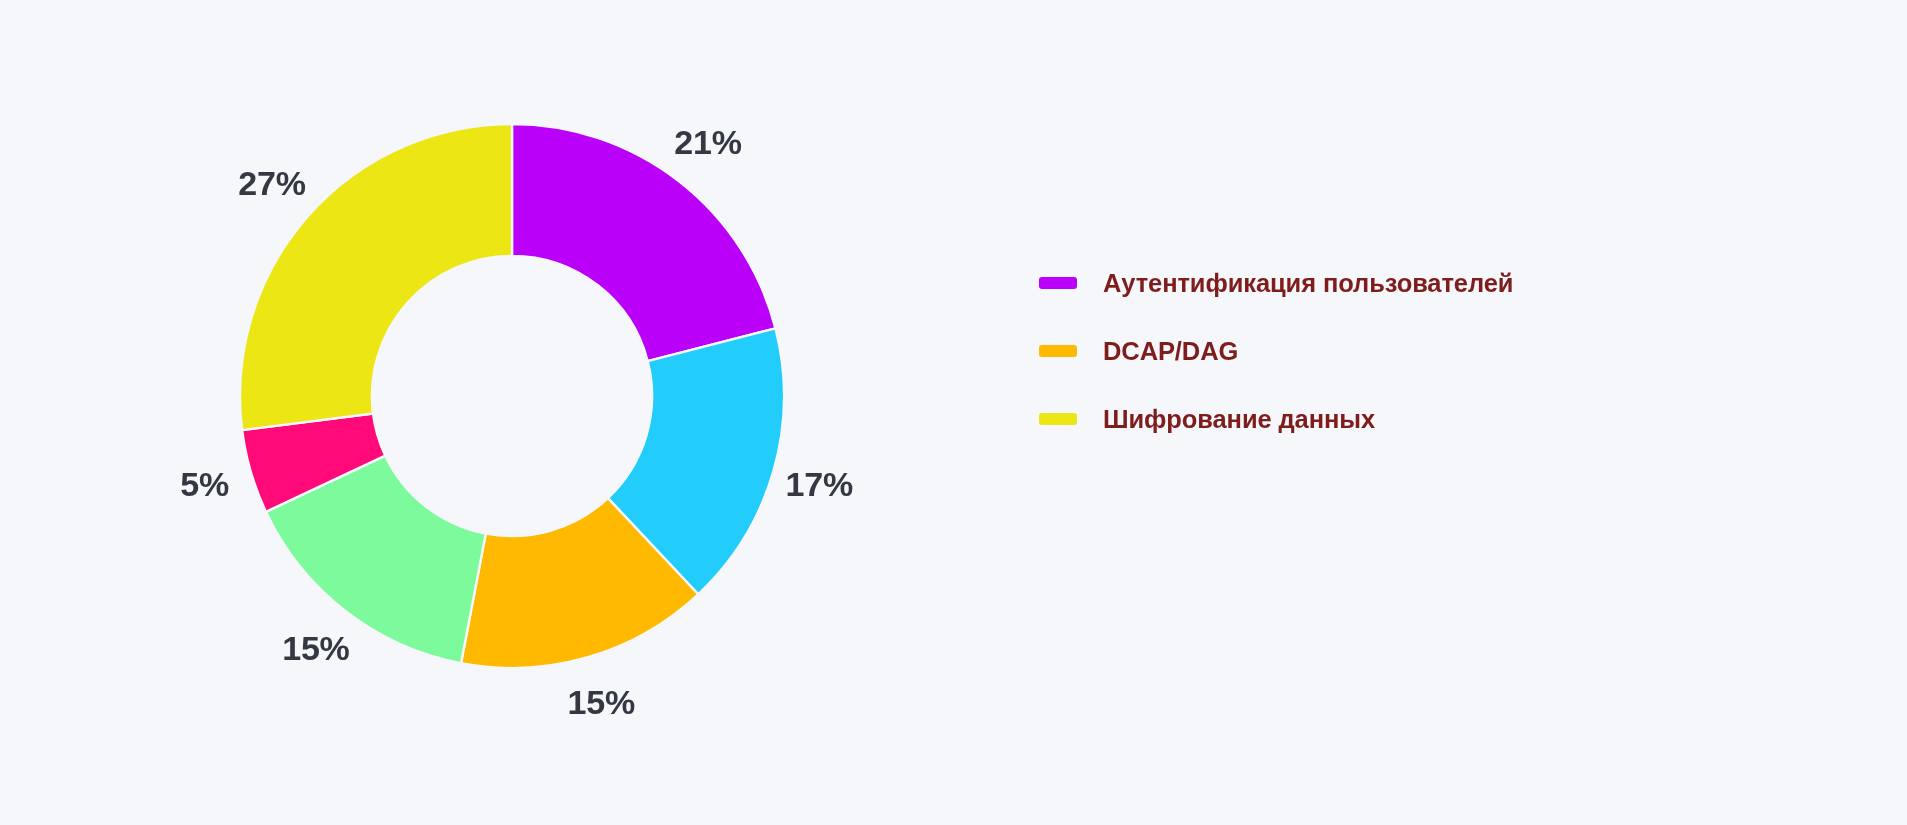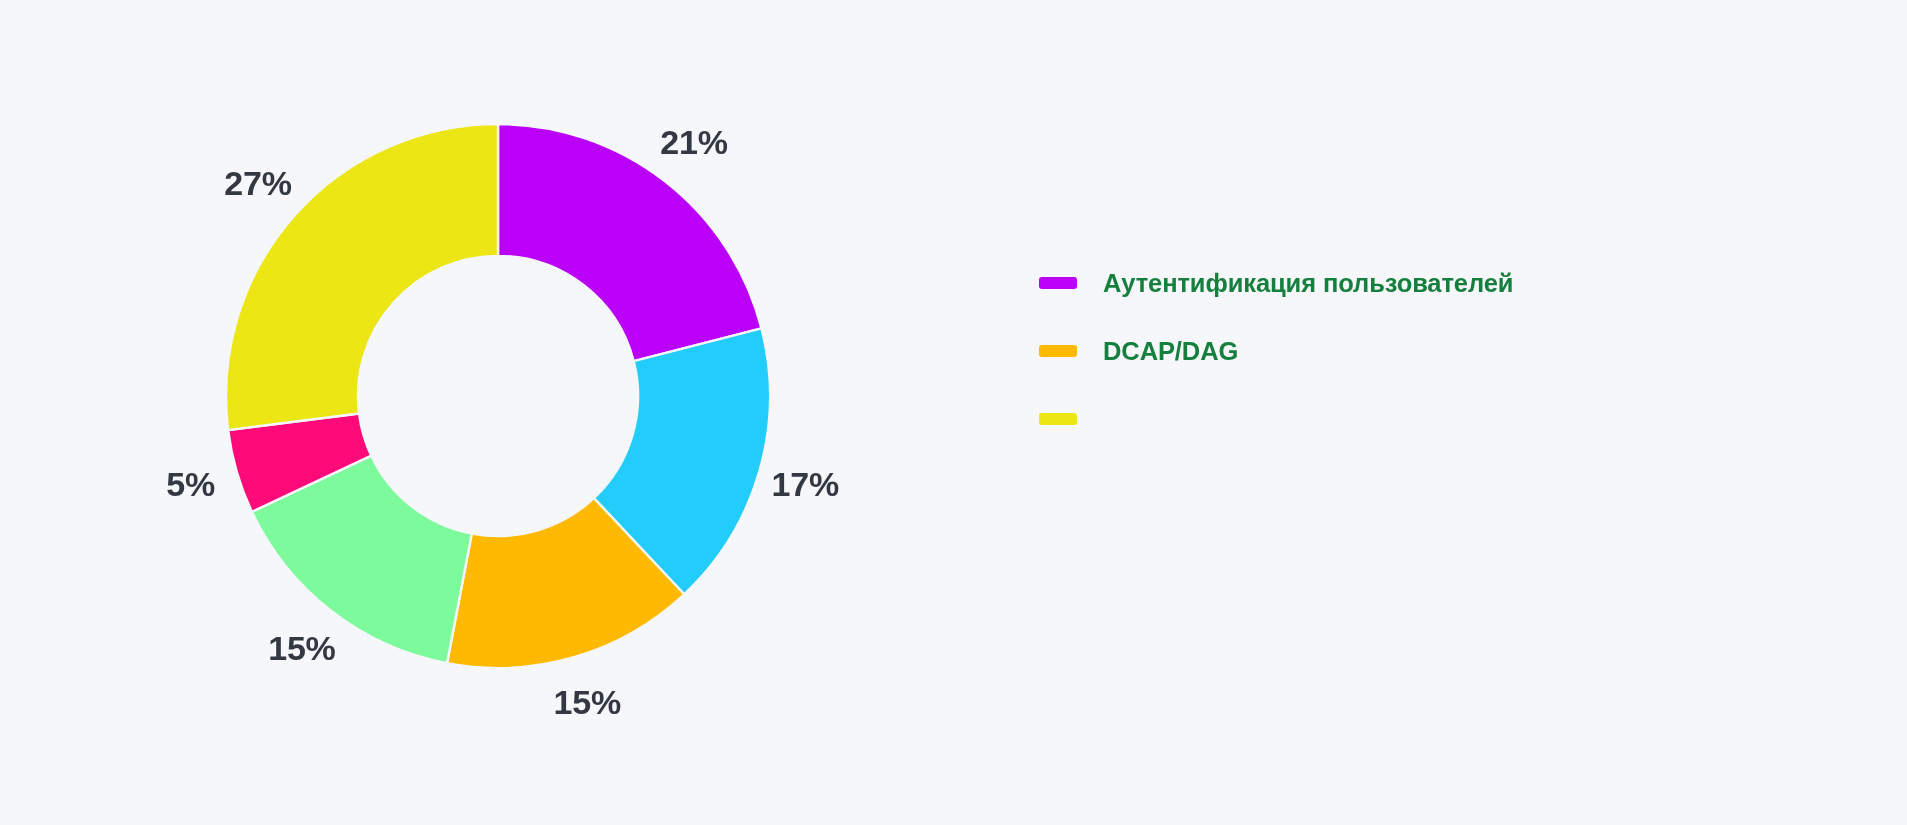--- a/index.html
+++ b/index.html
@@ -15,21 +15,21 @@
   }
   #figure {
     position: relative;
     width: 1907px;
     height: 825px;
     background: #f5f7fa;
   }
   
   #donut-wrap {
     position: absolute;
-    left: 4px;
+    left: 18px;
     top: 0;
     width: 1000px;
     height: 694px;
   }
   #donut-svg {
     display: block;
     width: 1000px;
     height: 825px;
   }
   .slice {
@@ -62,21 +62,21 @@
     width: 38px;
     height: 12px;
     border-radius: 3px;
     flex: 0 0 auto;
   }
   .legend-label {
     margin-left: 26px;
     font-family: "Liberation Sans", sans-serif;
     font-size: 25.5px;
     font-weight: bold;
-    color: #15803d;
+    color: #7f1d1d;
     white-space: nowrap;
     letter-spacing: -0.1px;
   }
 </style>
 </head>
 <body>
 
 <div id="figure">
 
   <div id="donut-wrap">
@@ -110,17 +110,18 @@
 
     <div class="legend-row">
       <span class="legend-swatch" style="background: rgb(255, 185, 0);"></span>
       <span class="legend-label">DCAP/DAG</span>
     </div>
 
 
 
     <div class="legend-row">
       <span class="legend-swatch" style="background: rgb(235, 230, 20);"></span>
+      <span class="legend-label">Шифрование данных</span>
     </div>
 
   </div>
 
 </div>
 
 </body></html>

